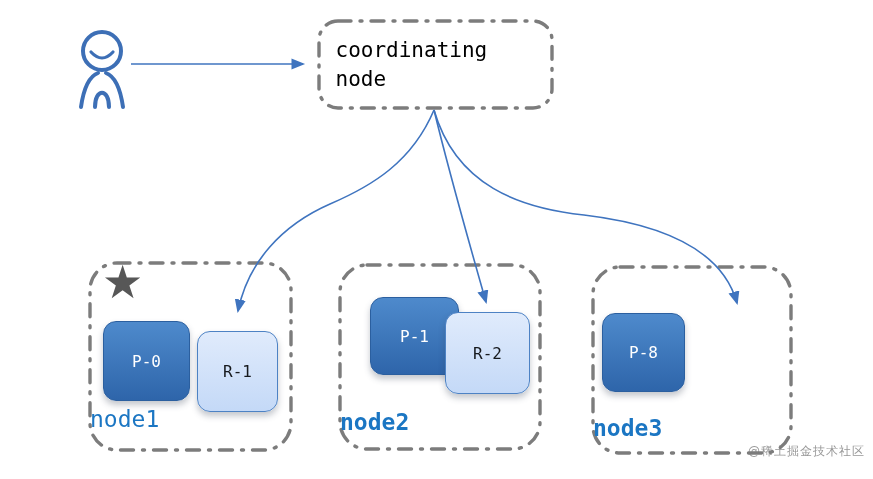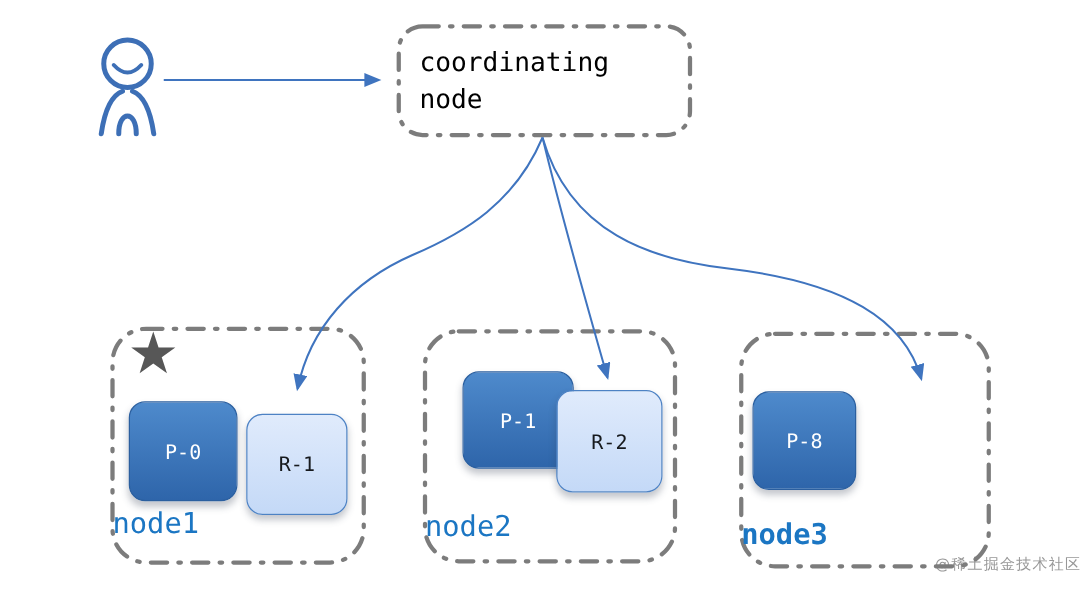--- a/index.html
+++ b/index.html
@@ -94,21 +94,21 @@
   <div class="node-box" style="left:90px;top:263px;width:201px;height:187px;">
     <div class="star">★</div>
     <div class="shard primary" style="left:13px;top:58px;width:85px;height:78px;">P-0</div>
     <div class="shard replica" style="left:107px;top:68px;width:79px;height:79px;">R-1</div>
     <div class="node-label" style="top:143px;">node1</div>
   </div>
 
   <div class="node-box" style="left:340px;top:265px;width:200px;height:184px;">
     <div class="shard primary" style="left:10px;top:32px;width:87px;height:76px;margin-left:20px;">P-1</div>
     <div class="shard replica" style="left:105px;top:47px;width:83px;height:80px;">R-2</div>
-    <div class="node-label" style="top:144px;">node2</div>
+    <div class="node-label" style="top:144px;font-weight:bold;">node2</div>
   </div>
 
   <div class="node-box" style="left:593px;top:267px;width:198px;height:186px;">
     <div class="shard primary" style="left:9px;top:46px;width:81px;height:77px;">P-8</div>
     <div class="node-label" style="top:148px;font-weight:bold;">node3</div>
   </div>
 
   <div class="watermark">@稀土掘金技术社区</div>
 </div>
 

